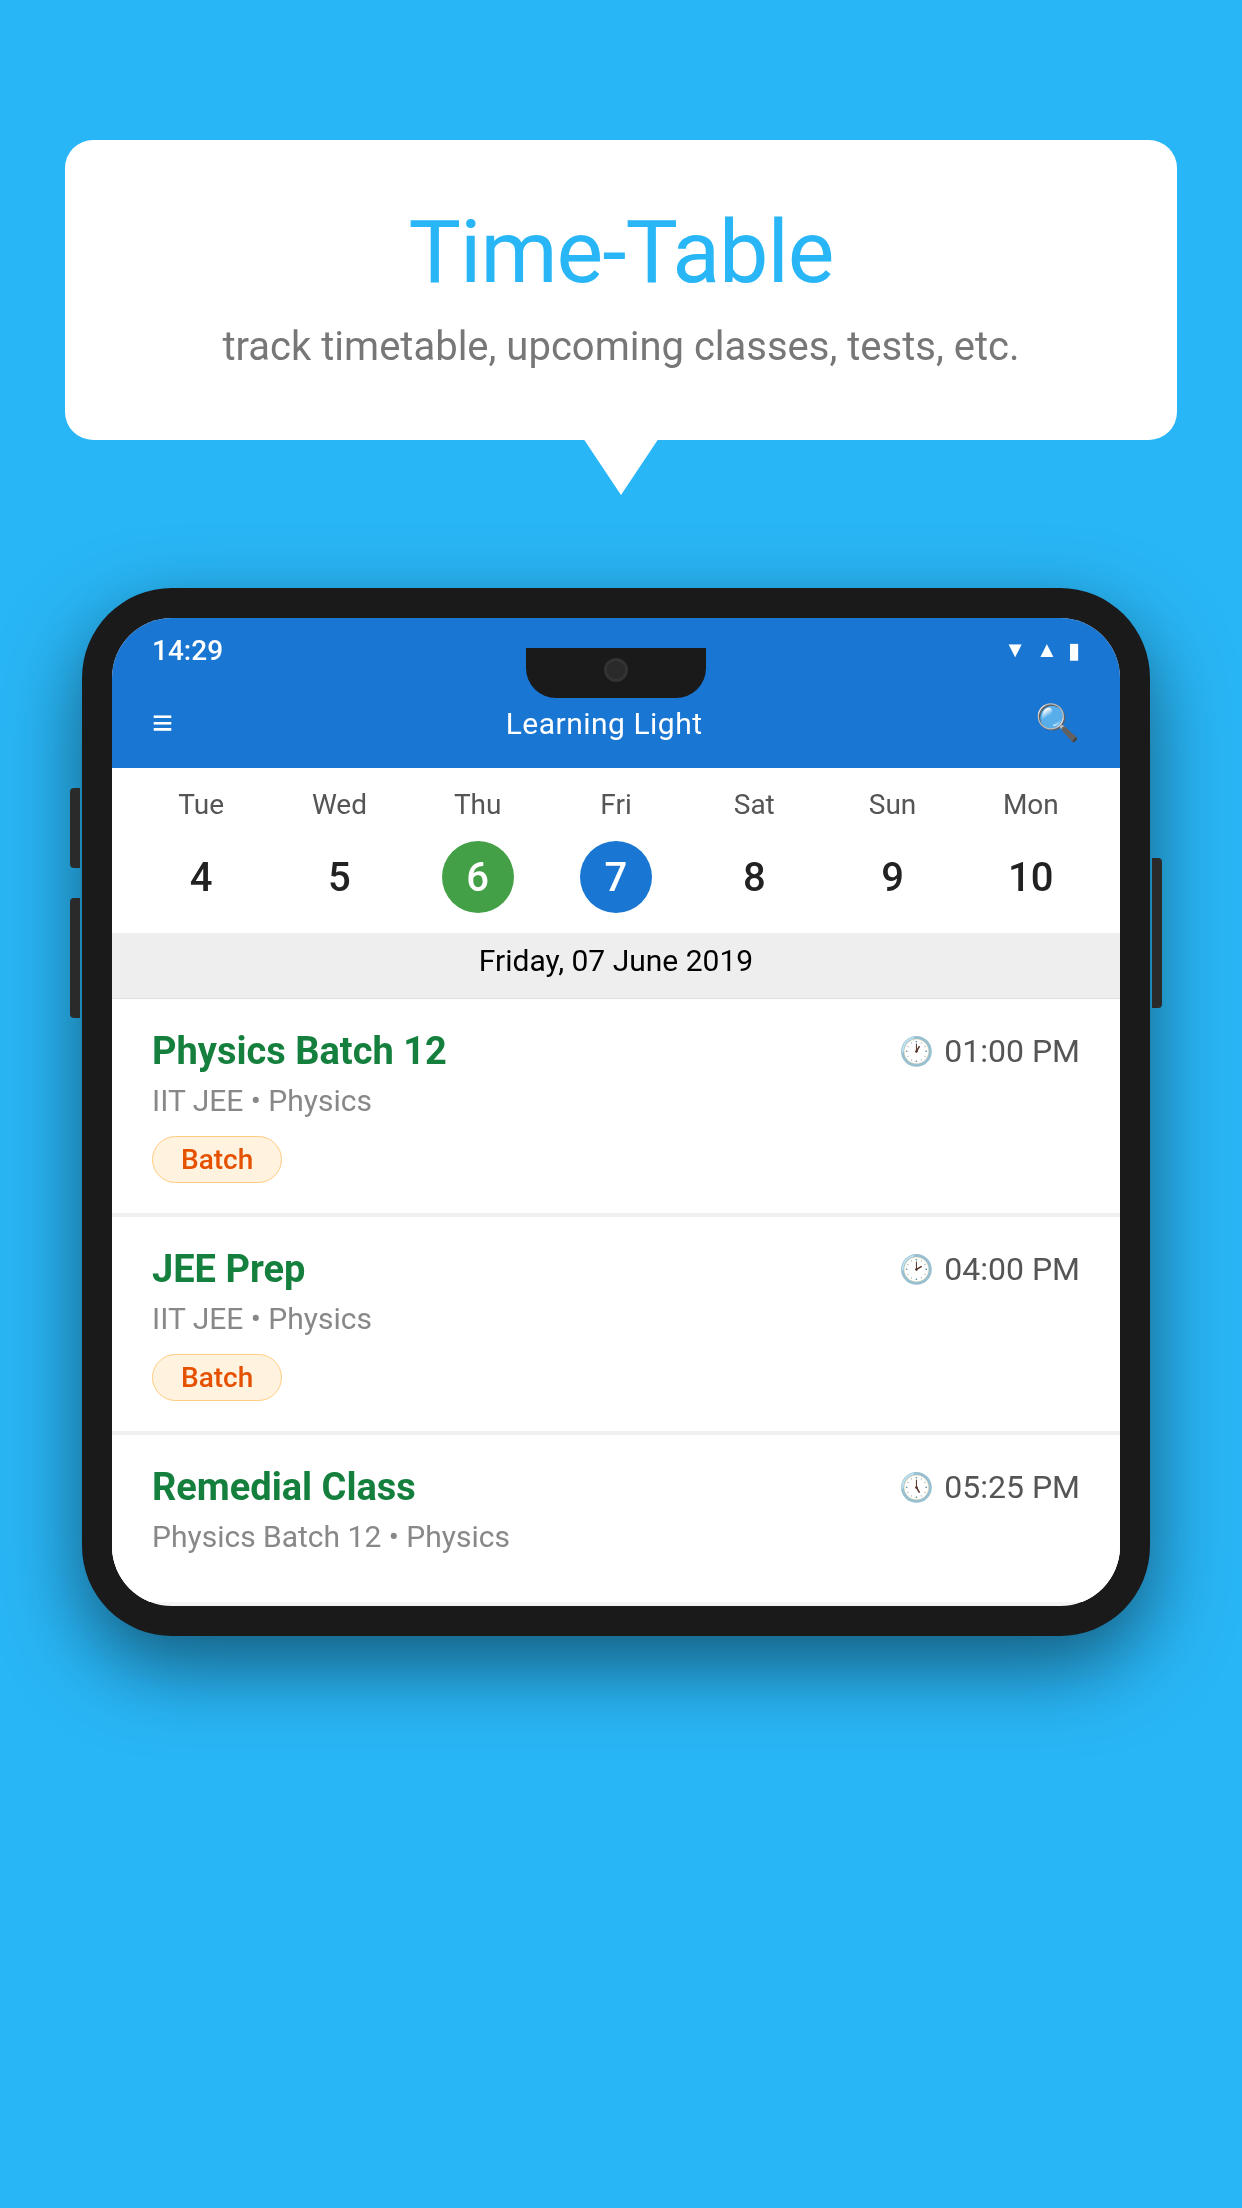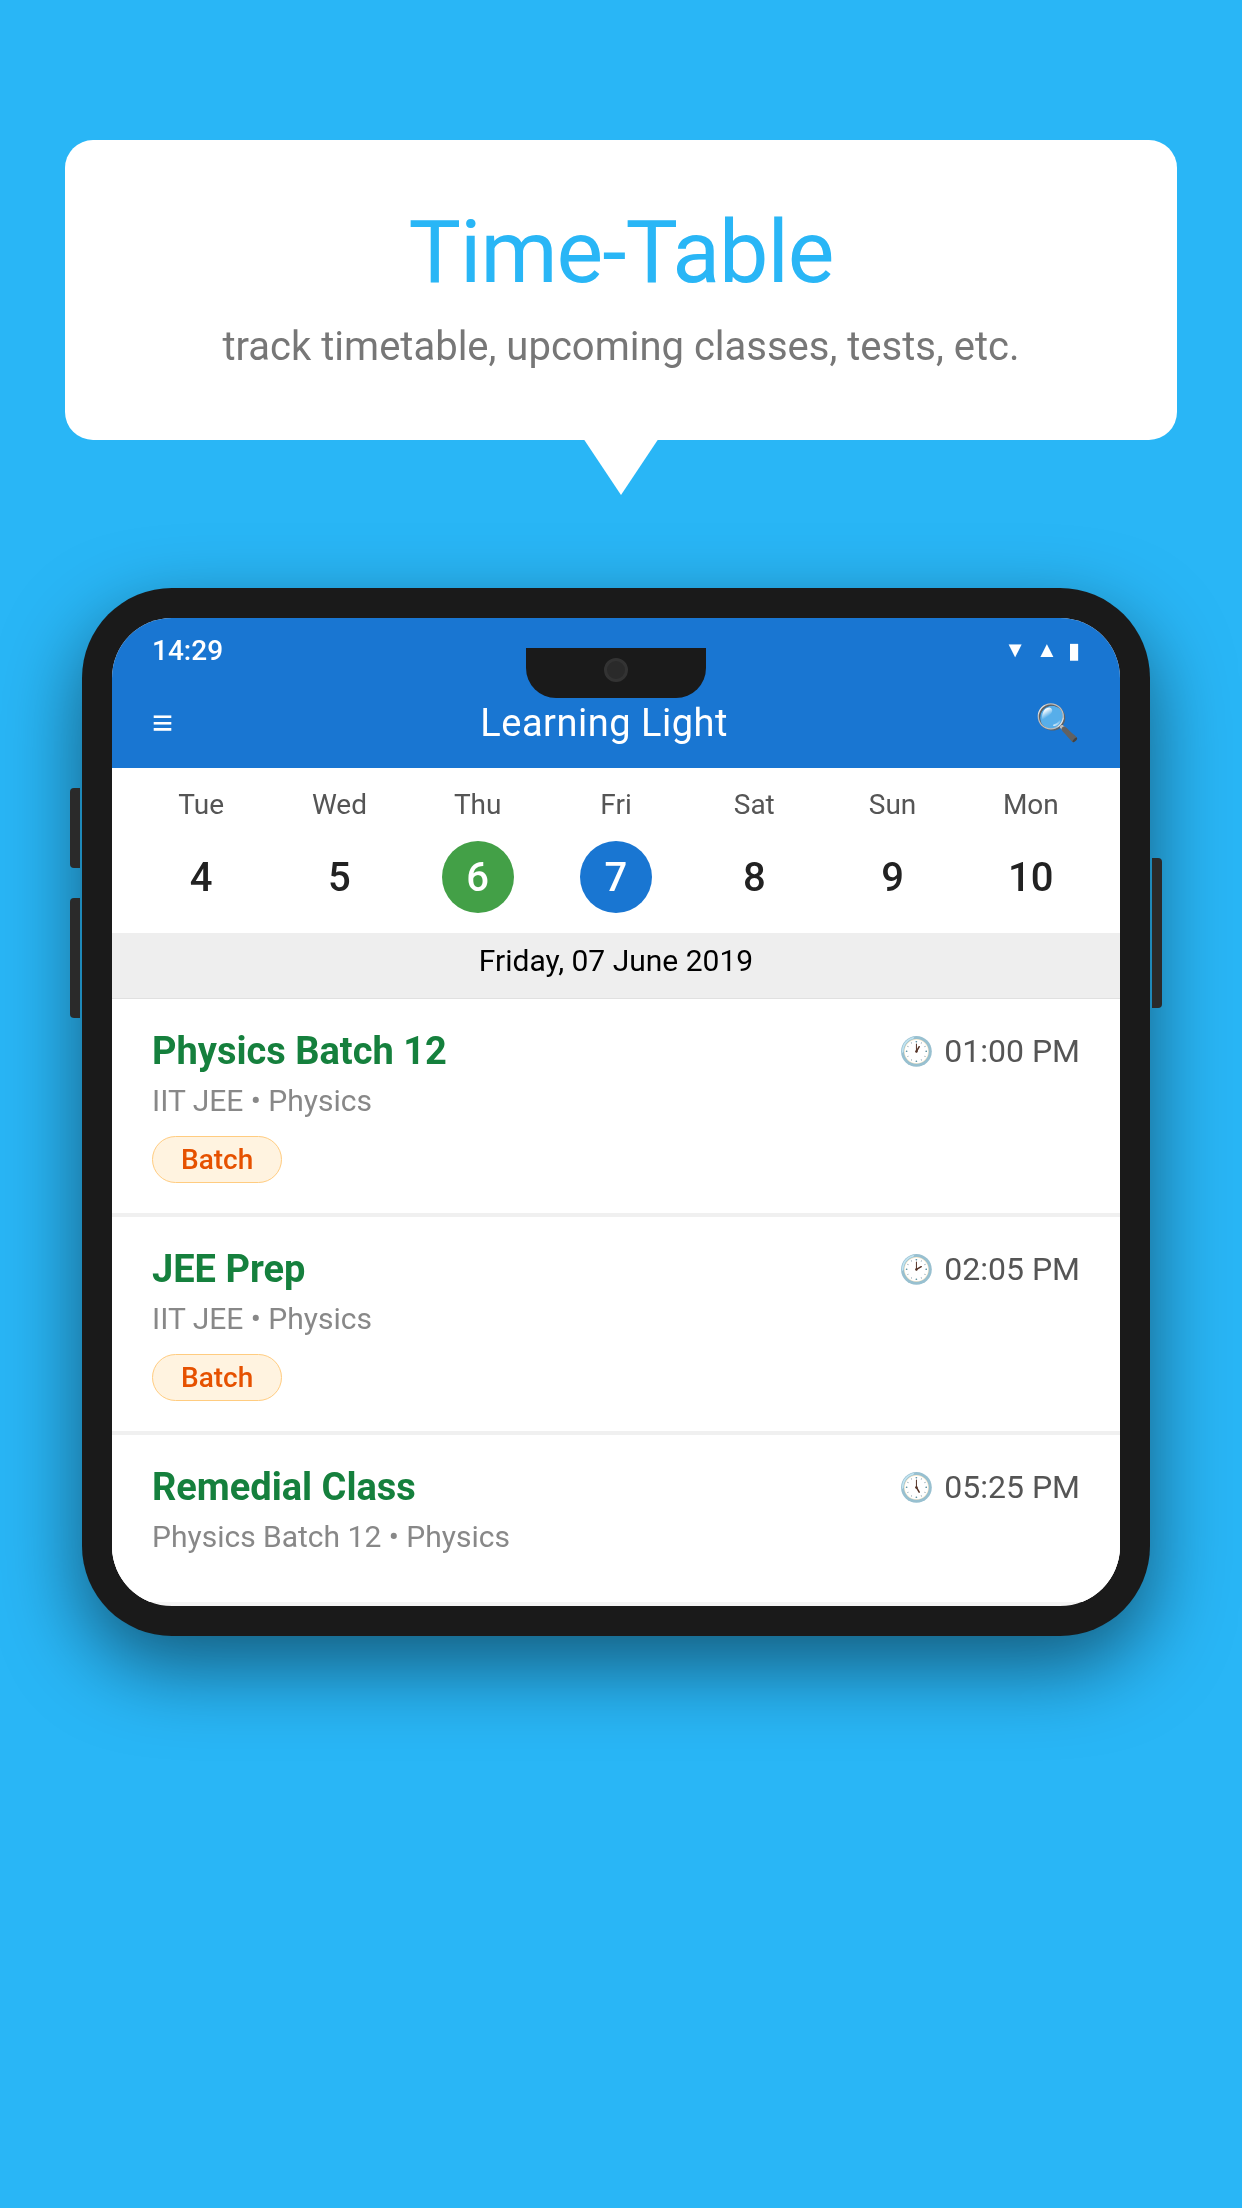--- a/index.html
+++ b/index.html
@@ -156,21 +156,21 @@
       justify-content: space-between;
       height: 90px;
     }
     .header-menu-icon {
       color: white;
       font-size: 36px;
       line-height: 1;
     }
     .header-title {
       color: white;
-      font-size: 38px;
+      font-size: 30px;
       font-weight: 400;
       letter-spacing: 0.5px;
     }
     .header-search-icon {
       color: white;
       font-size: 36px;
     }
 
     
     .calendar-strip {
@@ -372,21 +372,21 @@
           </div>
           <div class="schedule-subject">IIT JEE • Physics</div>
           <span class="batch-badge">Batch</span>
         </div>
 
         <div class="schedule-item">
           <div class="schedule-item-top">
             <span class="schedule-title">JEE Prep</span>
             <span class="schedule-time">
               <span class="clock-icon">🕑</span>
-              <span>02:05 PM</span>
+              <span>04:00 PM</span>
             </span>
           </div>
           <div class="schedule-subject">IIT JEE • Physics</div>
           <span class="batch-badge">Batch</span>
         </div>
 
         <div class="schedule-item">
           <div class="schedule-item-top">
             <span class="schedule-title">Remedial Class</span>
             <span class="schedule-time">

